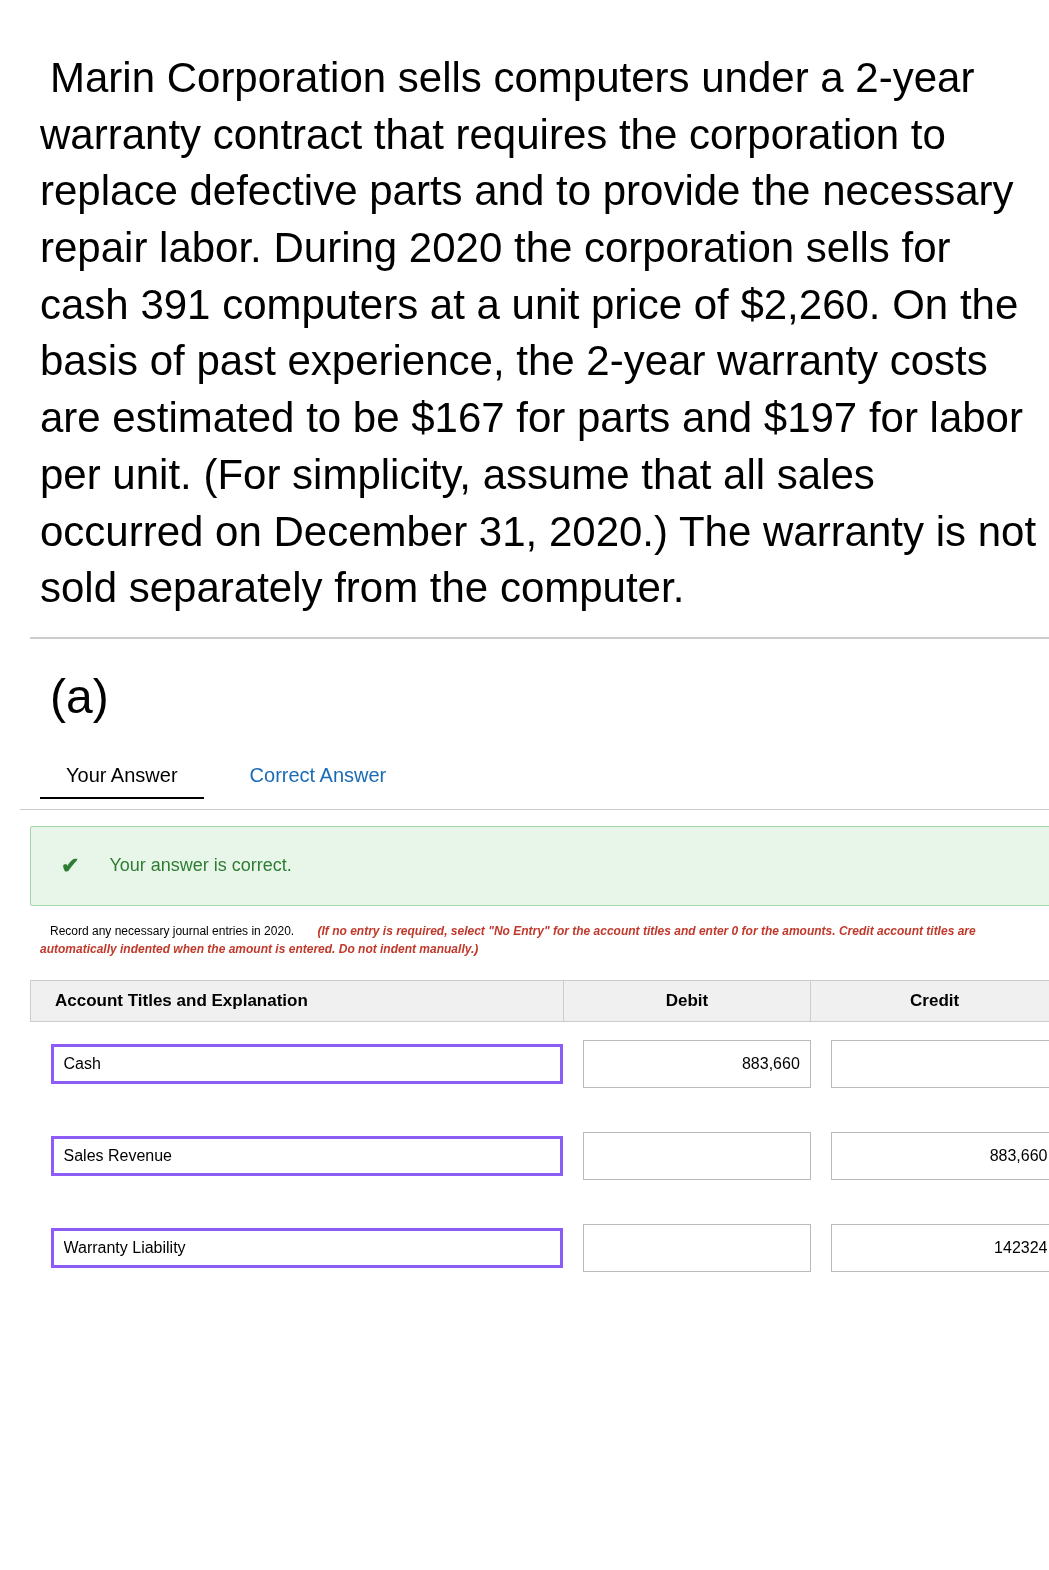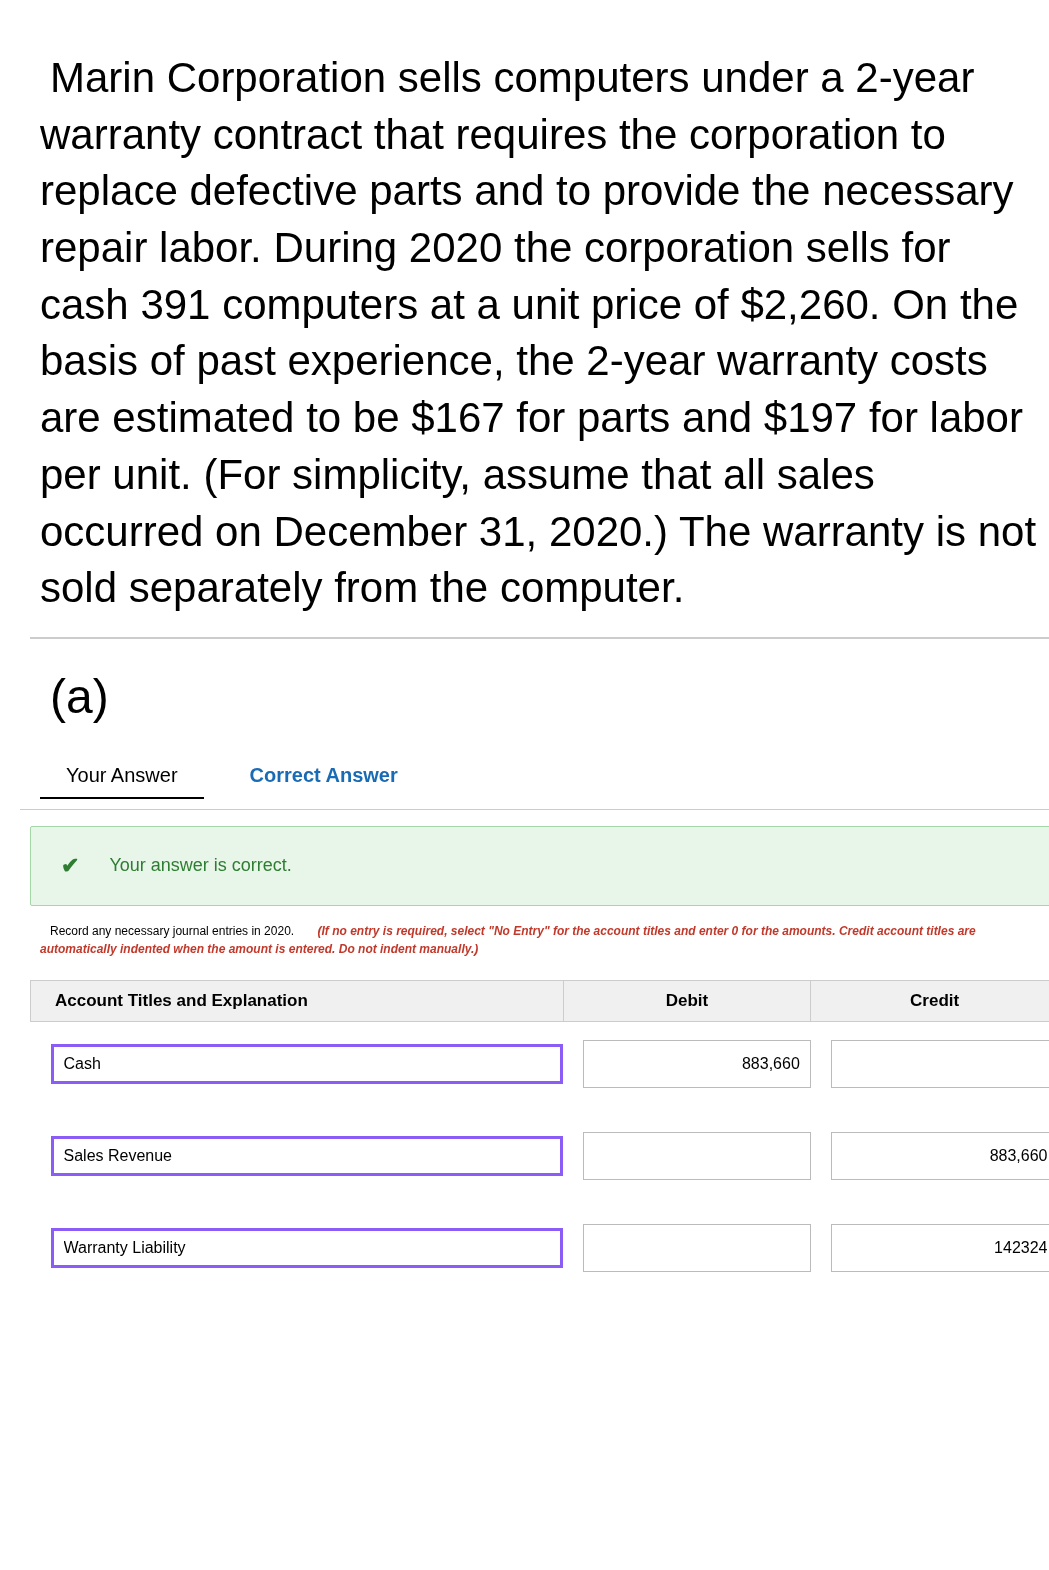--- a/index.html
+++ b/index.html
@@ -34,21 +34,20 @@
       border-bottom: 1px solid #ccc;
       margin: 10px 0 0 0;
       padding: 0 10px;
     }
 
     .tab {
       padding: 10px 16px;
       font-size: 20px;
       cursor: pointer;
       border-bottom: 2px solid transparent;
-      font-weight: bold;
     }
 
     .tab.active {
       border-bottom: 2px solid #000;
       font-weight: normal;
     }
 
     .tab.correct-answer {
       color: #1a6bb5;
     }

